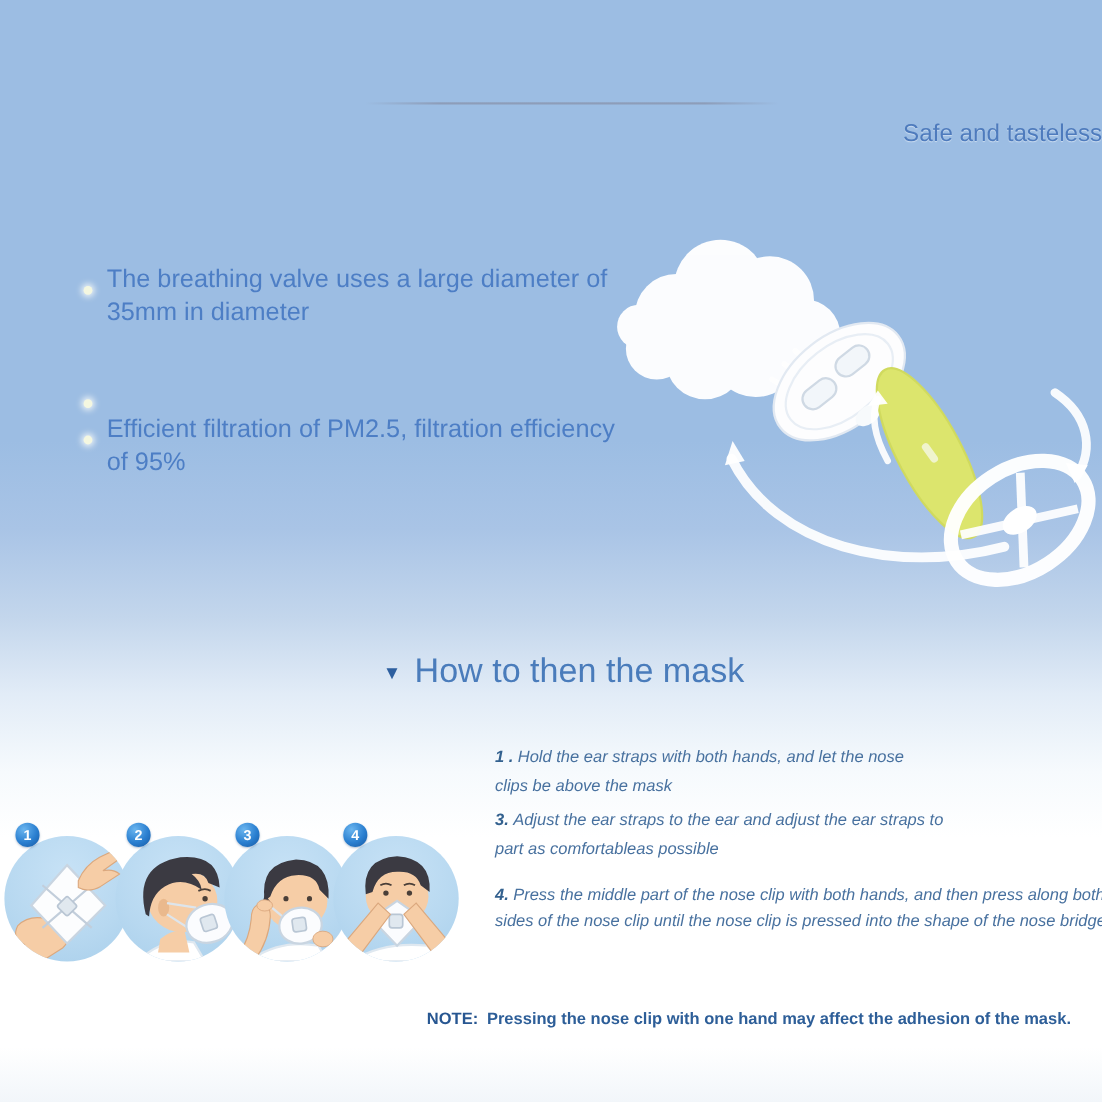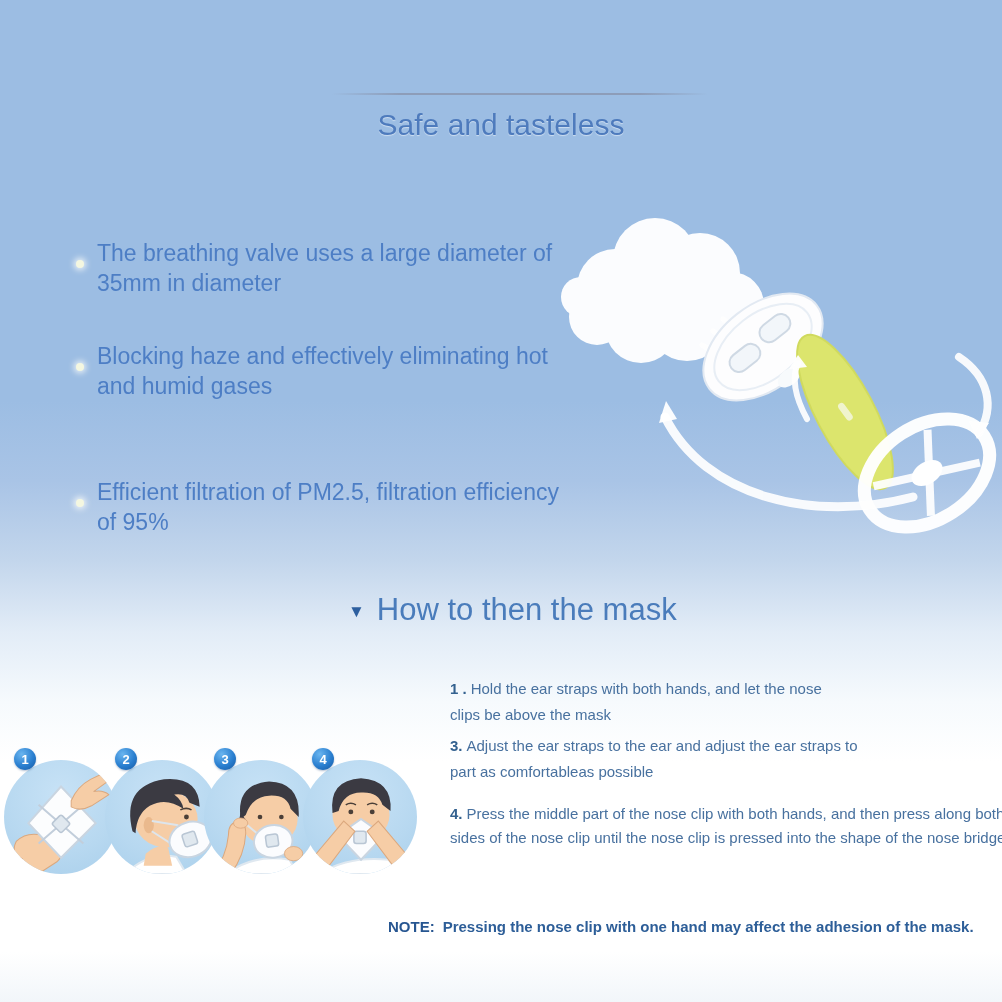--- a/index.html
+++ b/index.html
@@ -13,41 +13,41 @@
   .title{
     position:absolute;top:32px;left:0;right:0;text-align:center;
     font-size:39px;font-weight:bold;letter-spacing:.5px;color:#1b67b0;
     text-shadow:0 -2px 1px rgba(255,255,255,.75),0 2px 3px rgba(50,85,140,.25);
   }
   .divider{
     position:absolute;top:93px;left:332px;width:376px;height:2px;
     background:linear-gradient(90deg,rgba(141,157,185,0),#8d9db9 18%,#8d9db9 82%,rgba(141,157,185,0));
   }
   .subtitle{
-    position:absolute;top:108px;left:0;right:0;text-align:center;
-    font-size:30px;color:#4e7bbd;text-shadow:0 1px 1px rgba(255,255,255,.5);
+    position:absolute;top:108px;left:0;right:0;text-align:right;
+    font-size:22px;color:#4e7bbd;text-shadow:0 1px 1px rgba(255,255,255,.5);
   }
   
   .features{position:absolute;left:97px;top:238px;width:470px;}
   .feature{position:relative;margin-bottom:30px;font-size:23px;line-height:30px;color:#4d7ec5;}
   .feature .dot{
     position:absolute;left:-21px;top:22px;width:8px;height:8px;border-radius:50%;
     background:#f4f7e0;box-shadow:0 0 6px 2px rgba(255,255,250,.85);
   }
   .f2{margin-top:43px;}
   .f3{margin-top:76px;}
   
   .howto-heading{
     position:absolute;top:592px;left:348px;display:flex;align-items:center;gap:12px;
     font-size:31px;color:#4a7cbb;
   }
   .howto-heading .tri{font-size:17px;color:#2d5f9f;transform:translateY(2px);}
   
   .steps{position:absolute;left:450px;top:676px;width:560px;font-size:15px;line-height:26px;color:#48719f;}
-  .step{margin:0 0 5px 0;}
+  .step{margin:0 0 5px 0;font-style:italic;}
   .step b{color:#33618f;font-weight:bold;margin-right:4px;}
   .step.s1{max-width:400px;}
   .step.s2{max-width:460px;margin-top:5px;}
   .step.s3{max-width:432px;margin-top:5px;}
   .step.s4{max-width:558px;margin-top:17px;line-height:24px;}
   .note{
     position:absolute;left:388px;top:918px;white-space:nowrap;
     font-size:15px;font-weight:bold;color:#2d5e98;
   }
   .note b{margin-right:8px;color:#275691;}
@@ -77,21 +77,20 @@
   <div class="divider"></div>
   <div class="subtitle">Safe and tasteless</div>
 
   <div class="features">
     <div class="feature">
       <span class="dot"></span>
       <span>The breathing valve uses a large diameter of 35mm in diameter</span>
     </div>
     <div class="feature f2">
       <span class="dot"></span>
-      <span>Blocking haze and effectively eliminating hot and humid gases</span>
     </div>
     <div class="feature f3">
       <span class="dot"></span>
       <span>Efficient filtration of PM2.5, filtration efficiency of 95%</span>
     </div>
   </div>
 
   <div class="product">
     <svg width="460" height="345" viewBox="0 0 460 345">
 

